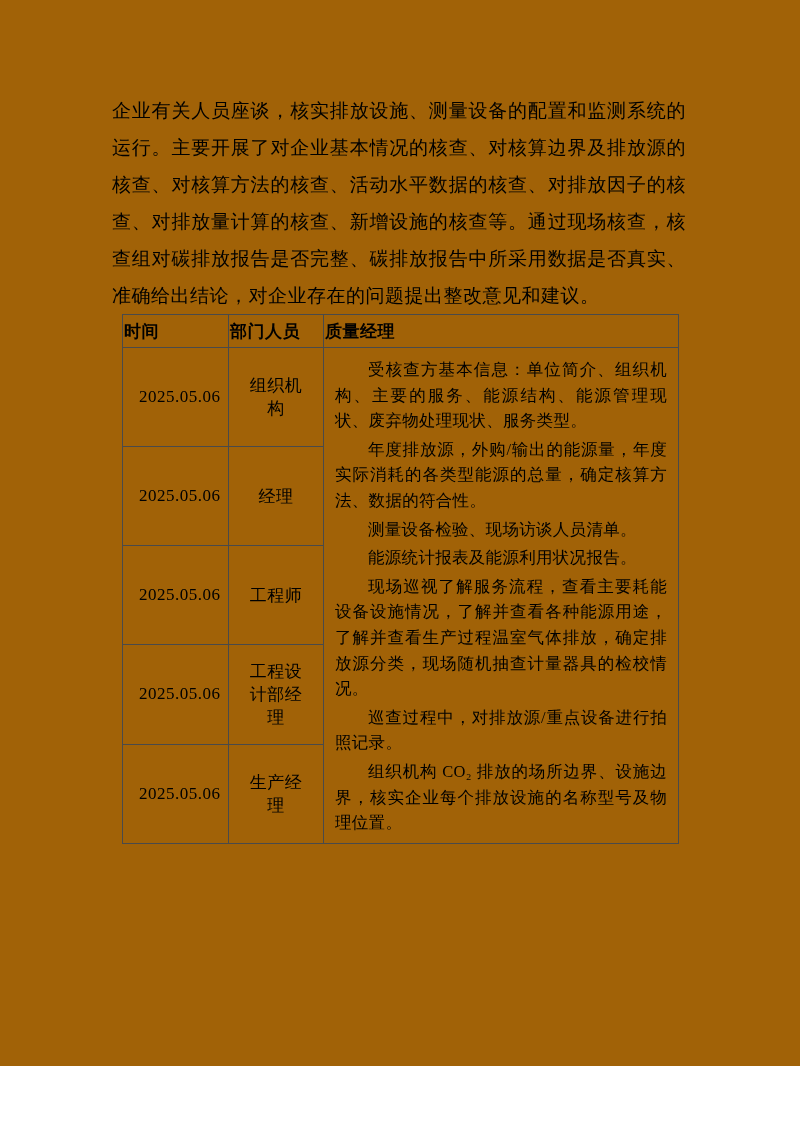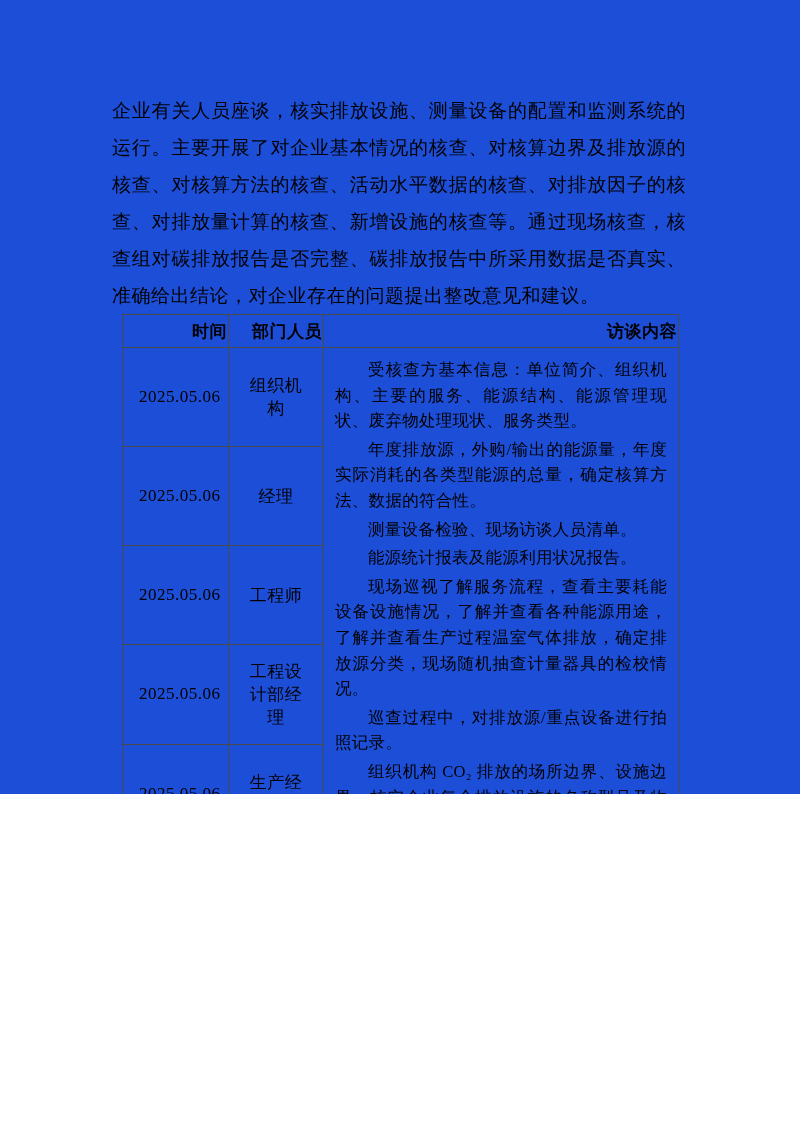--- a/index.html
+++ b/index.html
@@ -1,21 +1,21 @@
 <!DOCTYPE html>
 <html lang="zh"><head>
 <meta charset="utf-8">
 <style>
   html, body { margin: 0; padding: 0; background: #ffffff; }
   .page {
     position: relative;
     width: 800px;
-    height: 794px;
+    height: 1066px;
     margin: 0 auto;
-    background: #1d4ed8;
+    background: #a16207;
     color: #000000;
     font-family: "Liberation Serif", "DejaVu Serif", serif;
     overflow: hidden;
     box-sizing: border-box;
   }
   .body-text {
     padding: 92px 114px 0 112px;
   }
   p.doc {
     margin: 0;
@@ -44,21 +44,21 @@
     border: 1px solid #4a4a4a;
     box-sizing: border-box;
   }
   col.c-time   { width: 106px; }
   col.c-person { width: 95px; }
   col.c-content{ width: 355px; }
   table.interview th {
     height: 33px;
     font-size: 17px;
     font-weight: bold;
-    text-align: right;
+    text-align: left;
     vertical-align: middle;
     letter-spacing: 0.5px;
     margin-top: 24px;
   }
   td.cell-date, td.cell-person {
     height: 82px;
     font-size: 17px;
     text-align: center;
     vertical-align: middle;
     padding: 0 16px;
@@ -99,21 +99,21 @@
     <table class="interview">
       <colgroup>
         <col class="c-time">
         <col class="c-person">
         <col class="c-content">
       </colgroup>
       <thead>
         <tr>
           <th>时间</th>
           <th>部门人员</th>
-          <th>访谈内容</th>
+          <th>质量经理</th>
         </tr>
       </thead>
       <tbody>
         <tr>
           <td class="cell-date">2025.05.06</td>
           <td class="cell-person">组织机构</td>
           <td class="cell-content" rowspan="5">
             <p>受核查方基本信息：单位简介、组织机构、主要的服务、能源结构、能源管理现状、废弃物处理现状、服务类型。</p>
             <p>年度排放源，外购/输出的能源量，年度实际消耗的各类型能源的总量，确定核算方法、数据的符合性。</p>
             <p>测量设备检验、现场访谈人员清单。</p>

